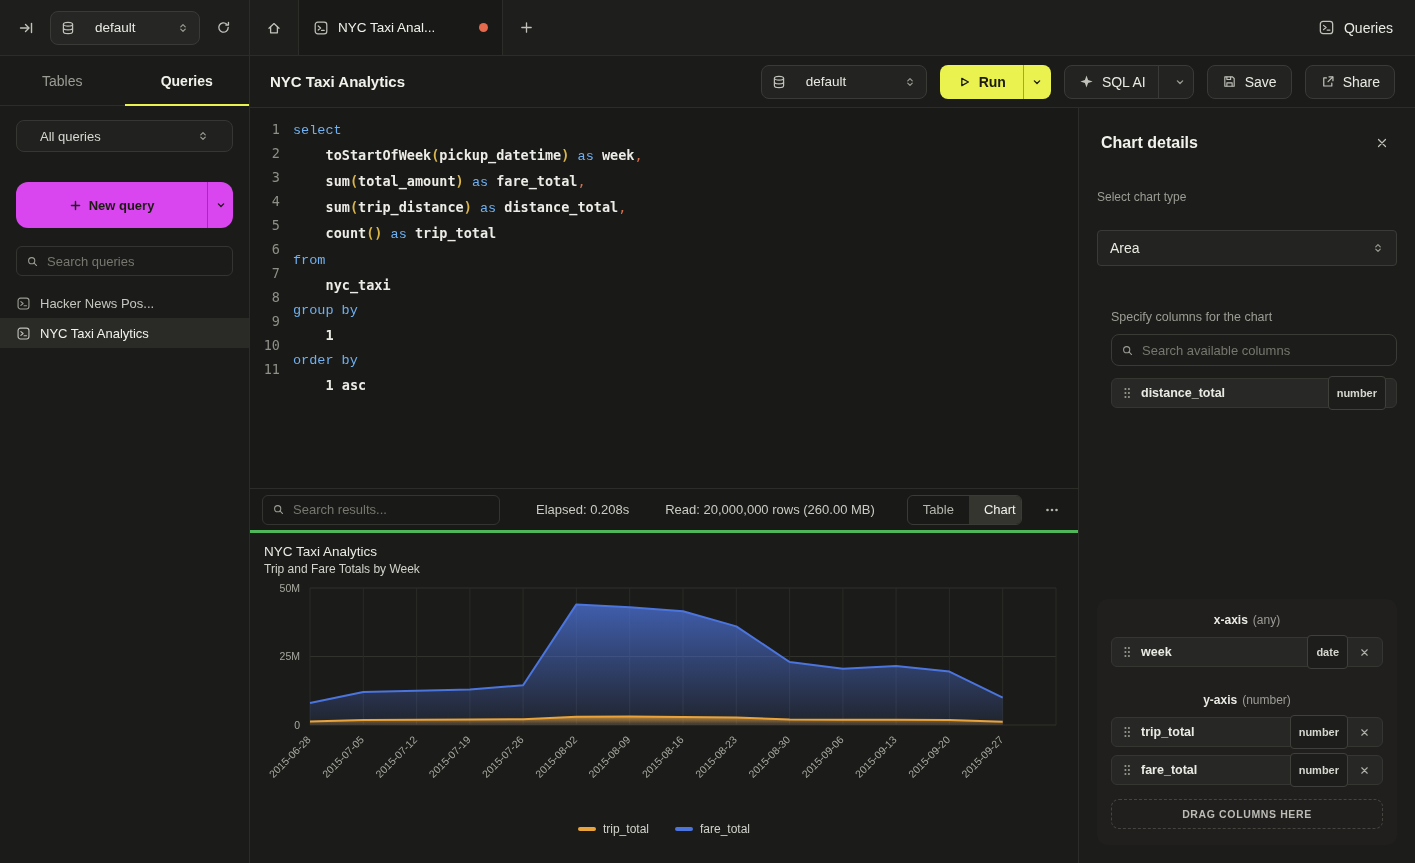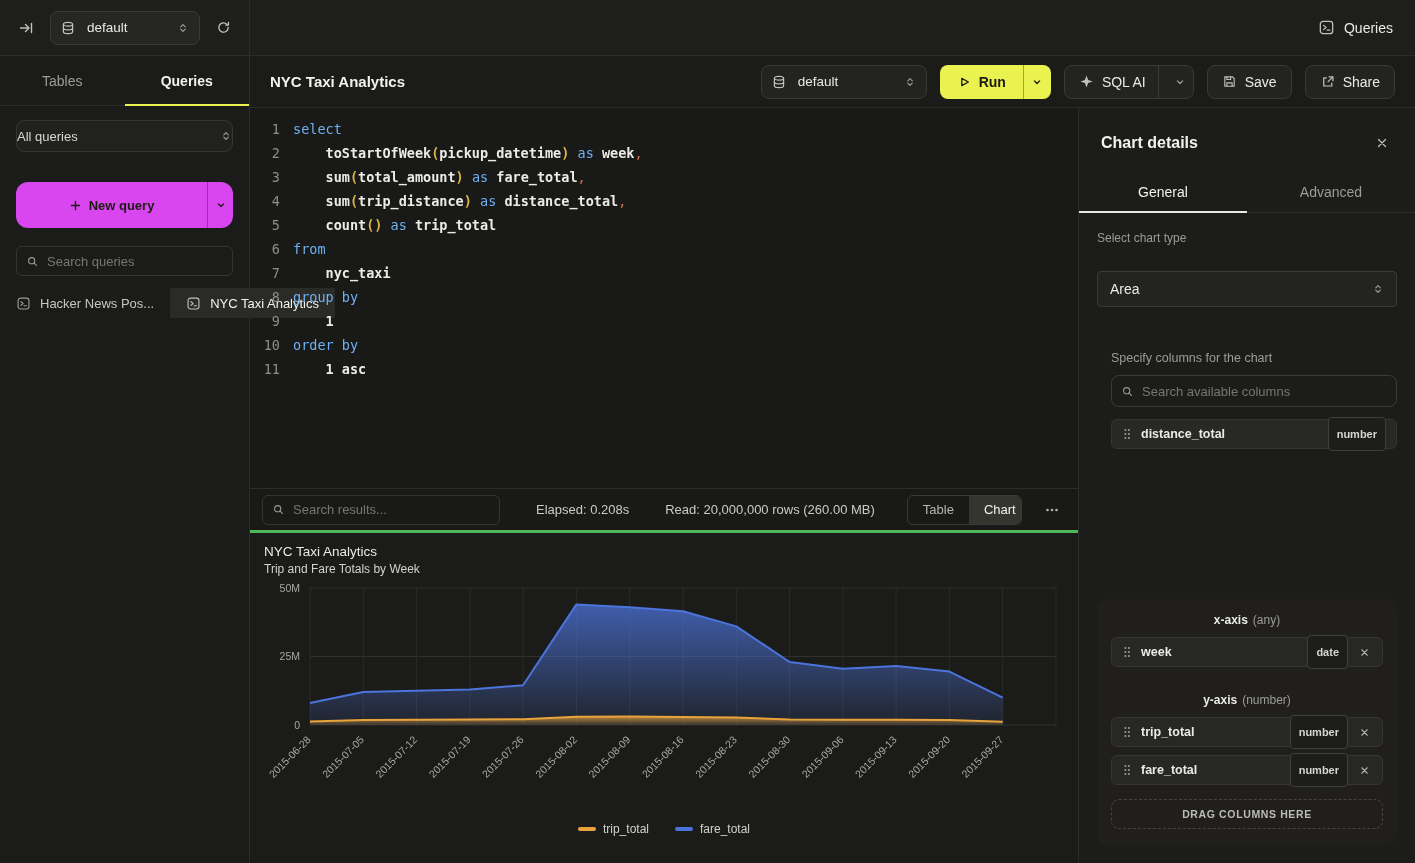--- a/index.html
+++ b/index.html
@@ -11,21 +11,21 @@
     font-size:14px;
   }
   svg { display:block; }
   .ic { color:#c2c2bb; flex:none; }
   .ic-dim { color:#9c9c95; }
 
   
   .topbar { height:56px; background:#1e1e1c; border-bottom:1px solid #2c2c29; display:flex; align-items:stretch; }
   .topbar-left { width:250px; flex:none; display:flex; align-items:center; gap:12px; padding:0 14px; border-right:1px solid #2c2c29; }
   .icon-btn { background:none; border:none; color:#c2c2bb; cursor:pointer; display:flex; align-items:center; justify-content:center; padding:4px; }
-  .pill-select { height:34px; display:flex; align-items:center; gap:12px; padding:0 10px; background:#262624; border:1px solid #3a3a37; border-radius:8px; color:#e9e9e4; cursor:pointer; font-size:13.5px; }
+  .pill-select { height:34px; display:flex; align-items:center; gap:20px; padding:0 10px; background:#262624; border:1px solid #3a3a37; border-radius:8px; color:#e9e9e4; cursor:pointer; font-size:13.5px; }
   .pill-select .val { flex:1; text-align:left; }
   .topbar-left .pill-select { flex:1; }
   .tabs-strip { display:flex; align-items:stretch; }
   .tab-home { width:48px; display:flex; align-items:center; justify-content:center; cursor:pointer; }
   .tab-active { width:205px; display:flex; align-items:center; gap:9px; padding:0 14px; background:#191917; border-left:1px solid #2c2c29; border-right:1px solid #2c2c29; cursor:pointer; }
   .tab-active .tab-label { flex:1; font-size:13.5px; color:#f0f0ea; white-space:nowrap; overflow:hidden; }
   .unsaved-dot { width:9px; height:9px; border-radius:50%; background:#e5694d; flex:none; }
   .tab-plus { width:46px; display:flex; align-items:center; justify-content:center; cursor:pointer; }
   .topbar-right { margin-left:auto; display:flex; align-items:center; padding-right:22px; }
   .queries-btn { display:flex; align-items:center; gap:9px; background:none; border:none; color:#e9e9e4; font-size:14px; cursor:pointer; font-family:inherit; }
@@ -33,29 +33,29 @@
   
   .main-row { display:flex; height:807px; }
 
   
   .sidebar { width:250px; flex:none; background:#1b1b19; border-right:1px solid #2c2c29; display:flex; flex-direction:column; }
   .sidebar-tabs { height:50px; display:flex; border-bottom:1px solid #2c2c29; flex:none; }
   .side-tab { flex:1; display:flex; align-items:center; justify-content:center; font-size:14px; color:#9c9c95; cursor:pointer; position:relative; }
   .side-tab.active { color:#f2f2ec; font-weight:700; }
   .side-tab.active::after { content:""; position:absolute; left:0; right:0; bottom:-1px; height:2px; background:#e9f24f; }
   .sidebar-body { padding:14px 16px; display:flex; flex-direction:column; }
-  .select-box { height:32px; display:flex; align-items:center; gap:18px; padding:0 0; background:#21211f; border:1px solid #363633; border-radius:8px; font-size:13px; color:#d8d8d2; cursor:pointer; }
+  .select-box { height:32px; display:flex; align-items:center; gap:18px; padding:0 23px; background:#21211f; border:1px solid #363633; border-radius:8px; font-size:13px; color:#d8d8d2; cursor:pointer; }
   .select-box .val { flex:1; text-align:left; }
   .new-query { margin-top:30px; height:46px; display:flex; border-radius:12px; overflow:hidden; background:#d946ef; cursor:pointer; }
   .new-query-main { flex:1; display:flex; align-items:center; justify-content:center; gap:7px; color:#1b1b12; font-size:13px; font-weight:700; border:none; background:transparent; cursor:pointer; font-family:inherit; }
   .new-query-caret { width:26px; display:flex; align-items:center; justify-content:center; border:none; background:transparent; border-left:1px solid rgba(27,27,18,.35); color:#1b1b12; cursor:pointer; }
   .search-box { margin-top:18px; height:30px; display:flex; align-items:center; gap:8px; padding:0 9px; border:1px solid #343431; border-radius:6px; }
   .search-box input { flex:1; background:none; border:none; outline:none; color:#e9e9e4; font-size:13px; font-family:inherit; min-width:0; }
   .search-box input::placeholder { color:#77776f; }
-  .query-list { margin:12px -16px 16px; display:flex; flex-direction:row; }
+  .query-list { margin:12px -16px 16px; display:flex; flex-direction:column; }
   .query-item { height:30px; display:flex; align-items:center; gap:9px; padding:0 16px; font-size:13px; color:#c6c6c0; cursor:pointer; white-space:nowrap; }
   .query-item.active { background:#2a2a27; color:#f2f2ec; }
 
   
   .main-col { flex:1; display:flex; flex-direction:column; min-width:0; }
   .toolbar { height:52px; flex:none; display:flex; align-items:center; gap:13px; padding:0 20px; border-bottom:1px solid #2c2c29; background:#1b1b19; }
   .toolbar-title { font-size:15px; font-weight:600; color:#f2f2ec; margin-right:auto; }
   .toolbar .pill-select { width:166px; background:#232321; }
   .run-btn { height:34px; display:flex; border-radius:8px; overflow:hidden; }
   .run-main { display:flex; align-items:center; gap:8px; padding:0 17px; background:#e9f24f; border:none; color:#1b1b12; font-size:14px; font-weight:700; cursor:pointer; font-family:inherit; }
@@ -65,21 +65,21 @@
   .sqlai-divider { width:1px; align-self:stretch; background:#3a3a37; margin-left:4px; }
   .sqlai-caret { width:26px; display:flex; align-items:center; justify-content:center; color:#9c9c95; }
 
   .content-row { flex:1; display:flex; min-height:0; }
   .center-col { flex:1; display:flex; flex-direction:column; min-width:0; }
 
   
   .editor { flex:1; display:flex; padding-top:9px; overflow:hidden; font-family:"DejaVu Sans Mono", monospace; font-size:13.5px; line-height:24px; cursor:text; }
   .gutter { width:30px; flex:none; text-align:right; color:#8f8f88; }
   .code { flex:1; margin-left:13px; white-space:pre; }
-  .tok-kw { color:#6fb1f2; }
+  .tok-kw { color:#6fb1f2;font-family:Liberation Mono, monospace; }
   .tok-fn { color:#ecebe7; font-weight:700; }
   .tok-id { color:#ecebe7; font-weight:700; }
   .tok-pr { color:#d9b44a; font-weight:700; }
   .tok-cm { color:#d5714d; }
 
   
   .results-bar { height:42px; flex:none; display:flex; align-items:center; gap:16px; padding:0 12px; border-top:1px solid #2c2c29; }
   .results-bar .search-box { margin:0; width:238px; flex:none; }
   .stat { font-size:13px; color:#cbcbc5; white-space:nowrap;margin-left:20px; }
   .spacer { flex:1; }
@@ -152,20 +152,42 @@
           <path d="M5 6.4L8 3.4l3 3"></path>
           <path d="M5 9.6l3 3 3-3"></path>
         </svg>
     </div>
     <button class="icon-btn">
       <svg width="15" height="15" viewBox="0 0 16 16" fill="none" stroke="currentColor" stroke-width="1.4" stroke-linecap="round" stroke-linejoin="round">
           <path d="M13 8a5 5 0 1 1-1.5-3.57"></path>
           <path d="M13.3 2.5v2.8h-2.8"></path>
         </svg>
     </button>
+  </div>
+  <div class="tabs-strip">
+    <div class="tab-home">
+      <svg class="ic" width="16" height="16" viewBox="0 0 16 16" fill="none" stroke="currentColor" stroke-width="1.3" stroke-linecap="round" stroke-linejoin="round">
+          <path d="M3 8.2L8 3.6l5 4.6"></path>
+          <path d="M4.6 7v5.8h6.8V7"></path>
+        </svg>
+    </div>
+    <div class="tab-active">
+      <svg class="ic" width="16" height="16" viewBox="0 0 16 16" fill="none" stroke="currentColor" stroke-width="1.2" stroke-linecap="round" stroke-linejoin="round">
+          <rect x="2.2" y="2.2" width="11.6" height="11.6" rx="2.6"></rect>
+          <path d="M5.2 6l2.4 2-2.4 2"></path>
+          <path d="M8.6 10.4h2.6"></path>
+        </svg>
+      <span class="tab-label">NYC Taxi Anal...</span>
+      <span class="unsaved-dot"></span>
+    </div>
+    <div class="tab-plus">
+      <svg class="ic" width="15" height="15" viewBox="0 0 16 16" fill="none" stroke="currentColor" stroke-width="1.4" stroke-linecap="round">
+          <path d="M8 3v10M3 8h10"></path>
+        </svg>
+    </div>
   </div>
   <div class="topbar-right">
     <button class="queries-btn">
       <svg class="ic" width="17" height="17" viewBox="0 0 16 16" fill="none" stroke="currentColor" stroke-width="1.2" stroke-linecap="round" stroke-linejoin="round">
           <rect x="2.2" y="2.2" width="11.6" height="11.6" rx="2.6"></rect>
           <path d="M5.2 6l2.4 2-2.4 2"></path>
           <path d="M8.6 10.4h2.6"></path>
         </svg>
       <span>Queries</span>
     </button>
@@ -402,24 +424,20 @@
 
       <div class="right-panel">
         <div class="rp-header">
           <span class="rp-title">Chart details</span>
           <button class="icon-btn">
             <svg width="14" height="14" viewBox="0 0 16 16" fill="none" stroke="currentColor" stroke-width="1.4" stroke-linecap="round">
                 <path d="M4 4l8 8M12 4l-8 8"></path>
               </svg>
           </button>
         </div>
-        <div class="rp-tabs">
-          <button class="rp-tab active">General</button>
-          <button class="rp-tab">Advanced</button>
-        </div>
         <div class="rp-body">
           <div class="rp-label">Select chart type</div>
           <div class="rp-select">
             <span class="val">Area</span>
             <svg class="ic ic-dim" width="12" height="14" viewBox="0 0 16 16" fill="none" stroke="currentColor" stroke-width="1.6" stroke-linecap="round" stroke-linejoin="round">
                 <path d="M5 6.4L8 3.4l3 3"></path>
                 <path d="M5 9.6l3 3 3-3"></path>
               </svg>
           </div>
 

